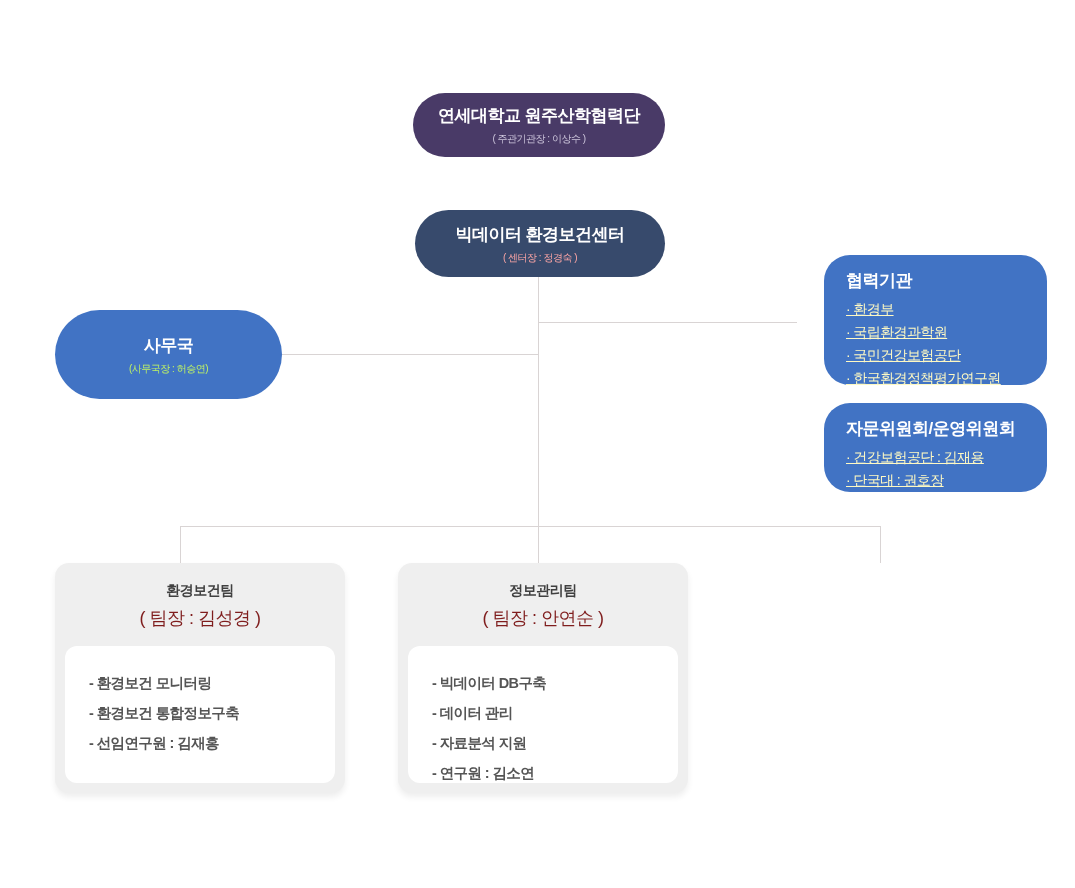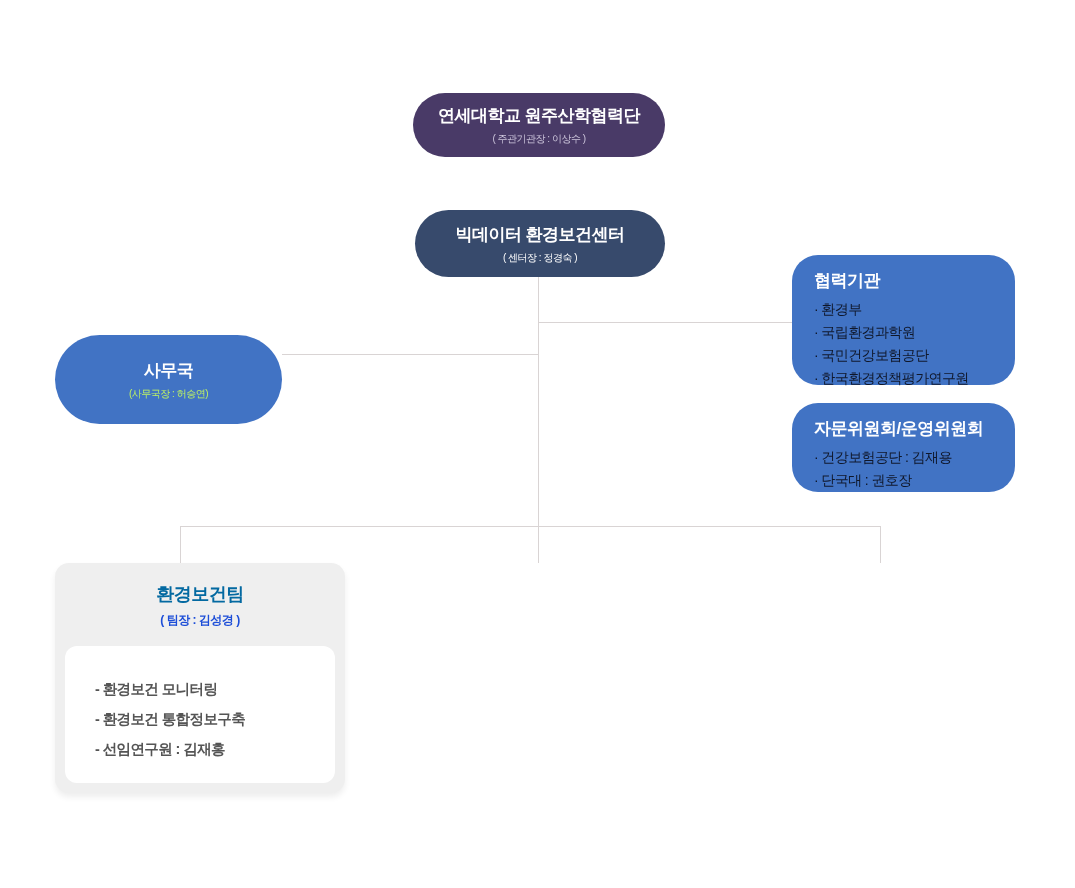--- a/index.html
+++ b/index.html
@@ -11,38 +11,38 @@
   .line.h{height:1px;}
   .line.v{width:1px;}
 
   
   .pill{position:absolute;color:#fff;text-align:center;display:flex;flex-direction:column;justify-content:center;gap:5px;}
   .pill .t{font-weight:bold;font-size:17px;letter-spacing:-0.5px;}
   .pill .s{font-size:10px;letter-spacing:-0.5px;}
   .box-root{left:413px;top:93px;width:252px;height:64px;border-radius:32px;background:var(--purple,#493a67);}
   .box-root .s{color:#ccc5db;}
   .box-center{left:415px;top:210px;width:250px;height:67px;border-radius:34px;background:var(--navy,#374a6c);}
-  .box-center .s{color:#ffffff;}
-  .box-office{left:55px;top:310px;width:227px;height:89px;border-radius:45px;background:var(--blue,#4173c4);margin-top:25px;}
+  .box-center .s{color:#fca5a5;}
+  .box-office{left:55px;top:310px;width:227px;height:89px;border-radius:45px;background:var(--blue,#4173c4);}
   .box-office .s{color:#bef264;}
 
   
-  .bluecard{position:absolute;left:792px;width:223px;background:var(--blue,#4173c4);border-radius:26px;color:#fff;padding:14px 14px 12px 22px;box-sizing:border-box;}
+  .bluecard{position:absolute;left:824px;width:223px;background:var(--blue,#4173c4);border-radius:26px;color:#fff;padding:14px 14px 12px 22px;box-sizing:border-box;}
   .bluecard .t{font-weight:bold;font-size:17px;letter-spacing:-0.5px;margin-bottom:6px;}
   .bluecard ul{list-style:none;margin:0;padding:0;}
-  .bluecard li{font-size:14px;line-height:23px;color:#0f172a;letter-spacing:-0.6px;white-space:nowrap;}
+  .bluecard li{font-size:14px;line-height:23px;color:#fef9c3;letter-spacing:-0.6px;white-space:nowrap;text-decoration:underline;}
   .box-partners{top:255px;height:130px;}
   .box-advisory{top:403px;height:89px;}
 
   
   .team{position:absolute;top:563px;width:290px;height:230px;background:var(--team-bg,#efefef);border-radius:14px;box-shadow:0 4px 6px rgba(0,0,0,0.07);}
-  .team .t{margin-top:19px;text-align:center;font-weight:bold;font-size:18px;color:#0369a1;letter-spacing:-0.5px;}
-  .team .s{margin-top:6px;text-align:center;font-size:12px;color:#1d4ed8;letter-spacing:-0.5px;font-weight:bold;}
+  .team .t{margin-top:19px;text-align:center;font-weight:bold;font-size:14px;color:#404040;letter-spacing:-0.5px;}
+  .team .s{margin-top:6px;text-align:center;font-size:18px;color:#7f1d1d;letter-spacing:-0.5px;}
   .team .card{position:absolute;left:10px;right:10px;top:83px;bottom:10px;background:#fff;border-radius:12px;padding:16px 18px;box-sizing:border-box;}
-  .team .card ul{list-style:none;margin:12px;padding:0;}
+  .team .card ul{list-style:none;margin:6px;padding:0;}
   .team .card li{font-size:14.5px;line-height:30px;color:#555;font-weight:bold;letter-spacing:-0.6px;white-space:nowrap;}
   .team1{left:55px;} .team2{left:398px;} .team3{left:740px;}
 </style>
 </head>
 <body>
 
 <div class="canvas">
 
   <div class="line v" style="left:538px;top:277px;height:249px;"></div>
   <div class="line h" style="left:282px;top:354px;width:256px;"></div>
@@ -90,15 +90,27 @@
     <div class="s">( 팀장 : 김성경 )</div>
     <div class="card">
       <ul>
           <li>- 환경보건 모니터링</li>
           <li>- 환경보건 통합정보구축</li>
           <li>- 선임연구원 : 김재홍</li>
         </ul>
     </div>
   </div>
 
+  <div class="team team2">
+    <div class="t">정보관리팀</div>
+    <div class="s">( 팀장 : 안연순 )</div>
+    <div class="card">
+      <ul>
+          <li>- 빅데이터 DB구축</li>
+          <li>- 데이터 관리</li>
+          <li>- 자료분석 지원</li>
+          <li>- 연구원 : 김소연</li>
+        </ul>
+    </div>
+  </div>
 
 
 </div>
 
 </body></html>

